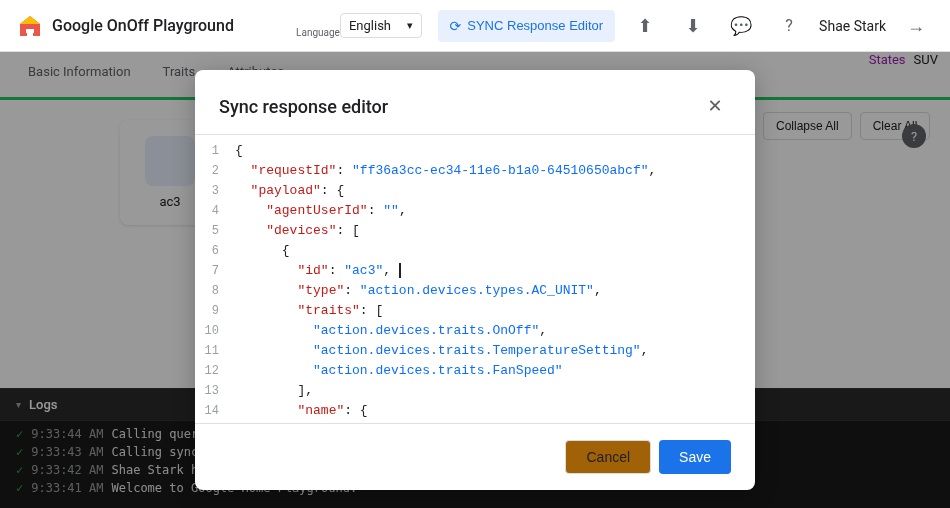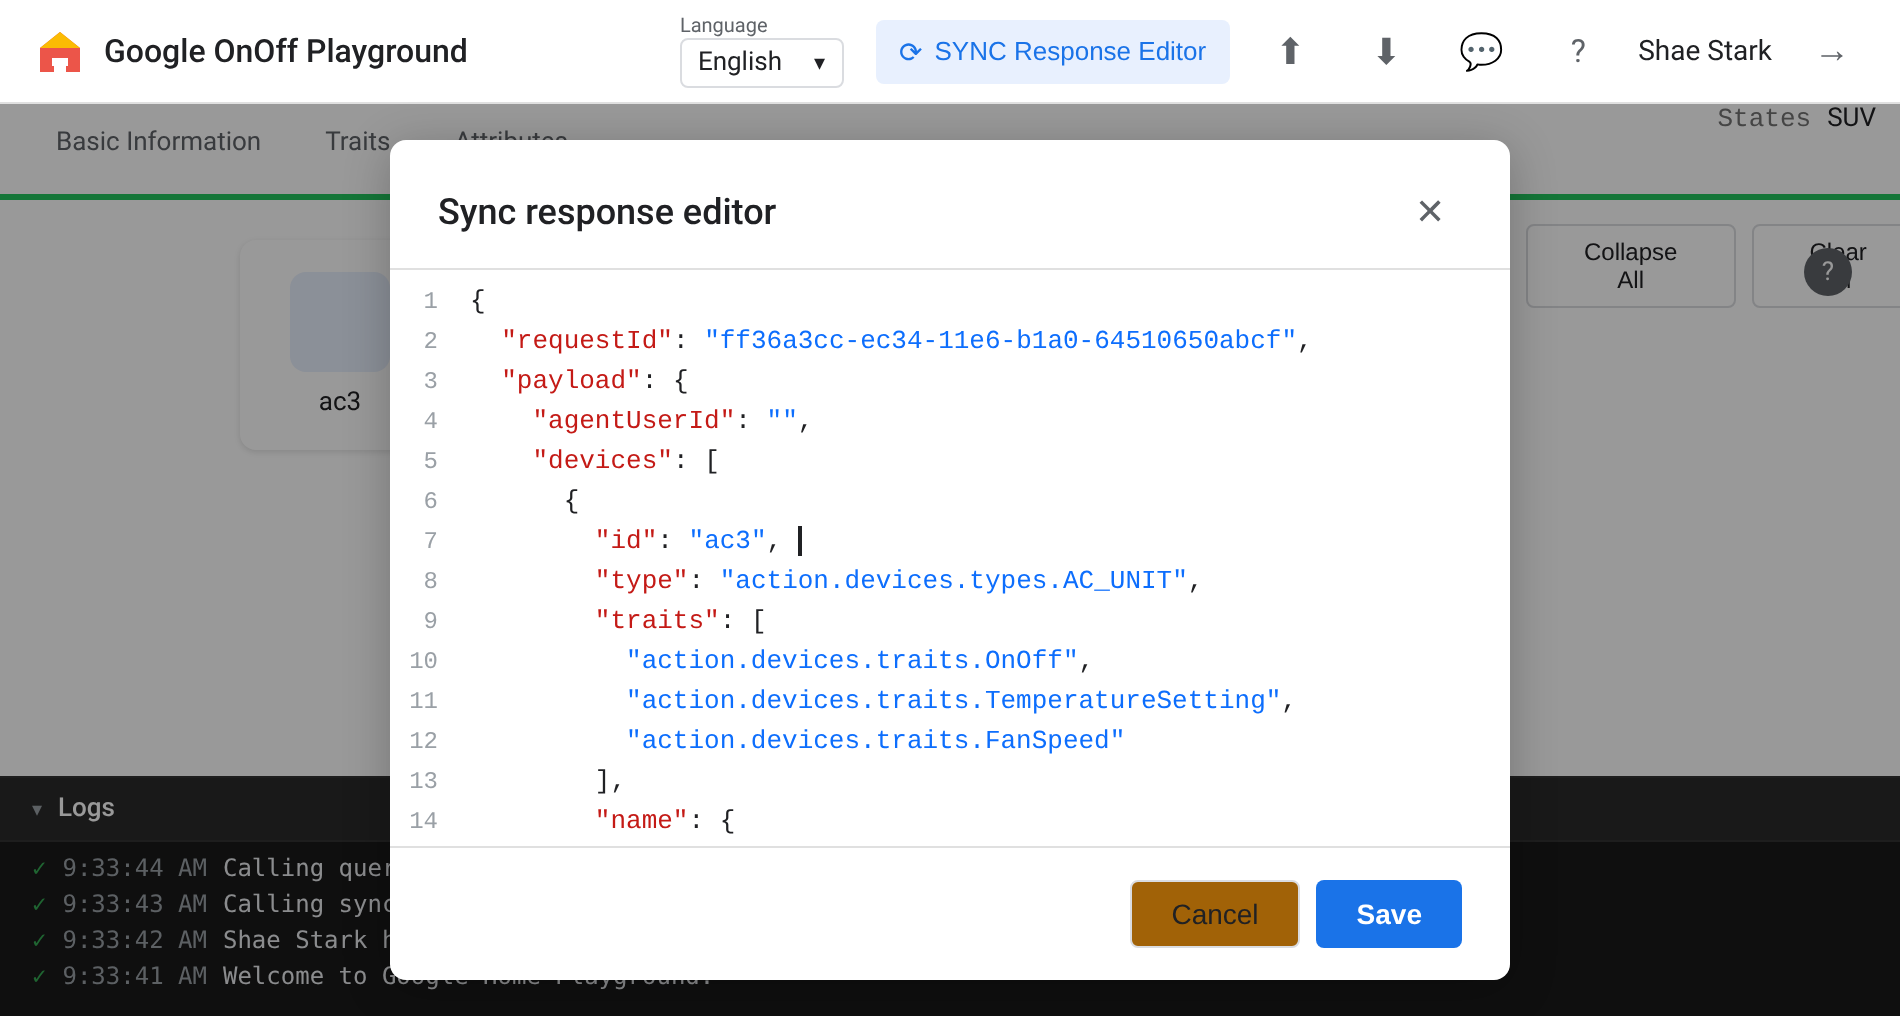--- a/index.html
+++ b/index.html
@@ -35,22 +35,21 @@
     }
     .topnav-title {
       font-size: 16px;
       color: #202124;
       font-weight: 500;
       white-space: nowrap;
     }
     .topnav-spacer { flex: 1; }
     .lang-selector {
       display: flex;
-      flex-direction: column;
-      align-items: flex-start;
+      align-items: flex-end;
       margin-right: 4px;
     }
     .lang-label {
       font-size: 10px;
       color: #5f6368;
     }
     .lang-select {
       display: flex;
       align-items: center;
       gap: 16px;
@@ -145,21 +144,21 @@
       padding: 12px;
       font-size: 13px;
       color: #202124;
     }
     .panel-actions {
       display: flex;
       gap: 8px;
       margin-bottom: 8px;
     }
     .panel-btn {
-      padding: 6px 28px;
+      padding: 6px 12px;
       font-size: 12px;
       border: 1px solid #dadce0;
       border-radius: 4px;
       background: #fff;
       cursor: pointer;
       color: #202124;
     }
     .help-icon {
       position: absolute;
       right: 12px;
@@ -362,29 +361,29 @@
       font-weight: 500;
     }
     .btn-save {
       padding: 8px 20px;
       font-size: 14px;
       border: none;
       border-radius: 4px;
       background: #1a73e8;
       color: #fff;
       cursor: pointer;
-      font-weight: 700;
+      font-weight: 400;
     }
 
     
     .code-editor::-webkit-scrollbar { width: 8px; }
     .code-editor::-webkit-scrollbar-track { background: #f1f3f4; }
     .code-editor::-webkit-scrollbar-thumb { background: #bdc1c6; border-radius: 4px; }
 
-    .states-col { color: #737373; font-size: 13px; font-family: Liberation Mono, monospace; }
+    .states-col { color: #a21caf; font-size: 13px; }
     .suv-col { color: #202124; font-size: 13px; }
   </style>
 </head>
 <body>
 
 <div class="topnav">
   <div class="topnav-logo">
     <svg class="topnav-logo-icon" viewBox="0 0 28 28">
       <path d="M14 4L4 12v12h7v-7h6v7h7V12z" fill="#ea4335" opacity="0.9"></path>
       <path d="M14 4L4 12h20z" fill="#fbbc04"></path>

